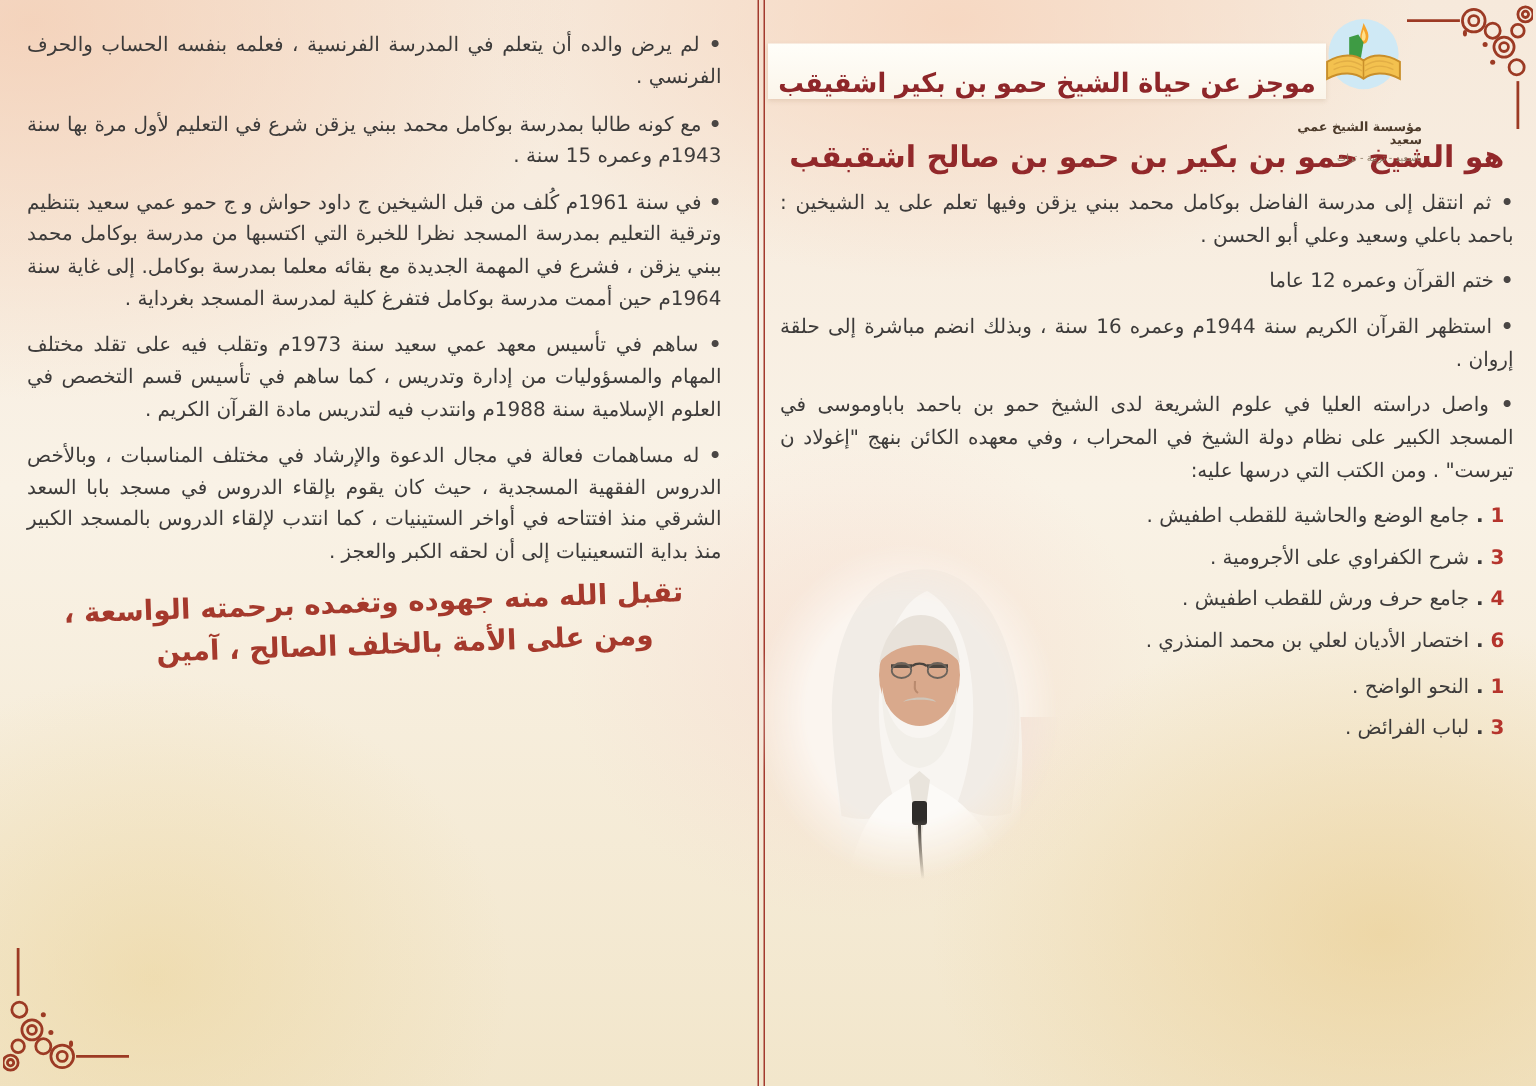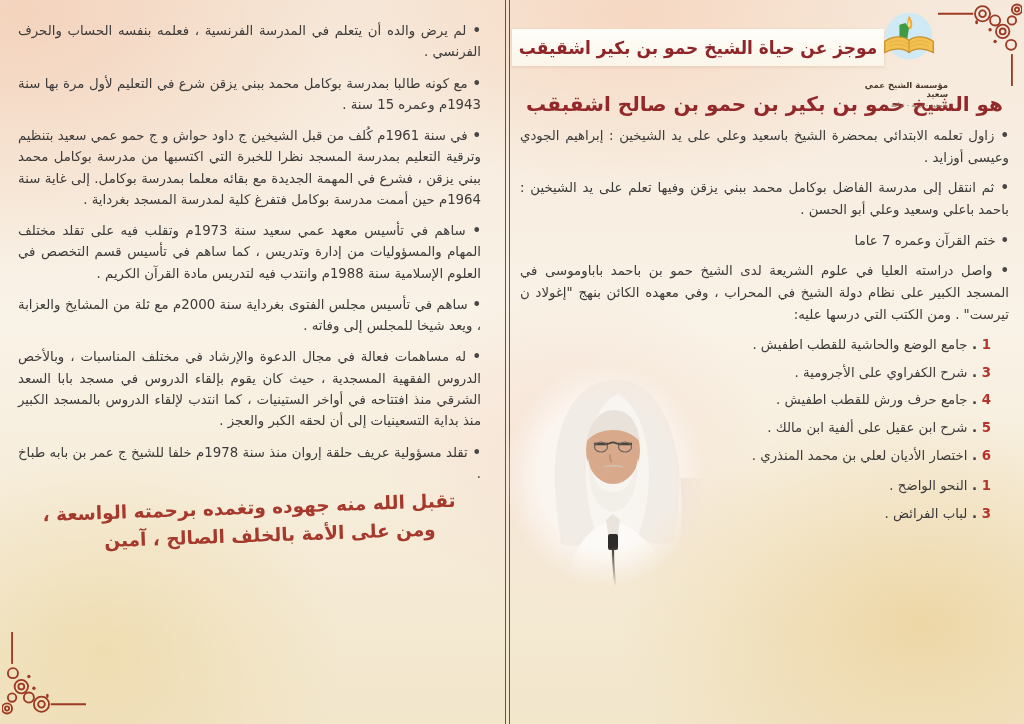--- a/index.html
+++ b/index.html
@@ -33,21 +33,21 @@
   
   .corner-ornament { position:absolute; z-index:4; }
   .corner-ornament.top-right { top:2px; right:2px; }
   .corner-ornament.bottom-left { bottom:0px; left:2px; transform:rotate(180deg); }
 
   
   .title-band {
     position:absolute; top:29px; left:0; width:372px; height:37px; z-index:2;
     background:linear-gradient(180deg,#fffef9,#fbf5ea);
     box-shadow:0 1px 3px rgba(150,110,80,0.18);
-    display:flex; align-items:center; justify-content:center;
+    display:flex; align-items:flex-end; justify-content:center;
   }
   .title-text {
     font-size:17px; font-weight:bold; color:#8e2629; letter-spacing:0.5px;
     font-family:"DejaVu Serif","DejaVu Sans",serif;
     transform:scaleY(1.05);
   }
   
   .logo { position:absolute; top:10px; left:340px; width:96px; z-index:3; }
   .logo-name  { font-size:8.5px; font-weight:bold; color:#4c3a2a; margin-top:1px; line-height:1.1; }
   .logo-tagline { font-size:6.5px; color:#8a7a64; margin-top:1px; }
@@ -56,21 +56,21 @@
   .rp-content { position:absolute; top:92px; left:8px; right:15px; z-index:2; }
   .heading {
     font-size:20px; font-weight:bold; color:#92282a;
     text-align:center; margin-bottom:9px;
   }
   .bullet {
     font-size:13.3px; line-height:1.63; text-align:justify;
     margin-bottom:9px; color:#3d3b3a;
   }
   .bullet::before { content:"•  "; color:#4a4644; font-weight:bold; }
-  .books { list-style:none; margin:2px 18px 9px 0; padding-left:175px; }
+  .books { list-style:none; margin:2px 6px 9px 0; padding-left:175px; }
   .books.books2 { padding-left:10px; }
   .book-item { font-size:13.3px; line-height:1.62; margin-bottom:6px; color:#3d3b3a; }
   .book-num { color:#b5342c; font-weight:bold; }
   .book-num::after { content:" . "; color:#3d3b3a; }
 
   
   .photo {
     position:absolute; left:-6px; top:358px; width:205px; height:252px; z-index:1;
     -webkit-mask-image:radial-gradient(ellipse 62% 56% at 48% 46%, #000 52%, transparent 80%);
             mask-image:radial-gradient(ellipse 62% 56% at 48% 46%, #000 52%, transparent 80%);
@@ -156,51 +156,48 @@
         <path d="M56 252 C60 206 74 178 94 168 L107 160 L120 168 C140 178 166 206 170 252 Z" fill="#fcfaf7"></path>
         <path d="M100 162 L107 210 L114 162 L107 156 Z" fill="#e9e4dc"></path>
         <rect x="102" y="176" width="10" height="16" rx="2" fill="#2e2c2a"></rect>
         <path d="M107 192 C107 210 109 228 112 252" stroke="#35322f" stroke-width="2" fill="none"></path>
       </svg>
     </div>
 
     <div class="rp-content">
       <h2 class="heading">هو الشيخ حمو بن بكير بن حمو بن صالح اشقبقب</h2>
 
-      <p class="bullet"><span>زاول تعلمه الابتدائي بمحضرة الشيخ باسعيد وعلي على يد الشيخين : إبراهيم الجودي وعيسى أوزايد .</span></p>
       <p class="bullet"><span>ثم انتقل إلى مدرسة الفاضل بوكامل محمد ببني يزقن وفيها تعلم على يد الشيخين : باحمد باعلي وسعيد وعلي أبو الحسن .</span></p>
-      <p class="bullet"><span>ختم القرآن وعمره 7 عاما</span></p>
+      <p class="bullet"><span>ختم القرآن وعمره 12 عاما</span></p>
+      <p class="bullet"><span>استظهر القرآن الكريم سنة 1944م وعمره 16 سنة ، وبذلك انضم مباشرة إلى حلقة إروان .</span></p>
       <p class="bullet"><span>واصل دراسته العليا في علوم الشريعة لدى الشيخ حمو بن باحمد باباوموسى في المسجد الكبير على نظام دولة الشيخ في المحراب ، وفي معهده الكائن بنهج "إغولاد ن تيرست" . ومن الكتب التي درسها عليه:</span></p>
 
       <ol class="books">
         <li class="book-item"><span class="book-num">1</span><span>جامع الوضع والحاشية للقطب اطفيش .</span></li>
         <li class="book-item"><span class="book-num">3</span><span>شرح الكفراوي على الأجرومية .</span></li>
         <li class="book-item"><span class="book-num">4</span><span>جامع حرف ورش للقطب اطفيش .</span></li>
-        <li class="book-item"><span class="book-num">5</span><span>شرح ابن عقيل على ألفية ابن مالك .</span></li>
         <li class="book-item"><span class="book-num">6</span><span>اختصار الأديان لعلي بن محمد المنذري .</span></li>
       </ol>
 
 
       <ol class="books books2">
         <li class="book-item"><span class="book-num">1</span><span>النحو الواضح .</span></li>
         <li class="book-item"><span class="book-num">3</span><span>لباب الفرائض .</span></li>
       </ol>
     </div>
   </div>
 
   <div class="page page-left">
 
     <div class="lp-content">
       <p class="bullet"><span>لم يرض والده أن يتعلم في المدرسة الفرنسية ، فعلمه بنفسه الحساب والحرف الفرنسي .</span></p>
       <p class="bullet"><span>مع كونه طالبا بمدرسة بوكامل محمد ببني يزقن شرع في التعليم لأول مرة بها سنة 1943م وعمره 15 سنة .</span></p>
       <p class="bullet"><span>في سنة 1961م كُلف من قبل الشيخين ج داود حواش و ج حمو عمي سعيد بتنظيم وترقية التعليم بمدرسة المسجد نظرا للخبرة التي اكتسبها من مدرسة بوكامل محمد ببني يزقن ، فشرع في المهمة الجديدة مع بقائه معلما بمدرسة بوكامل. إلى غاية سنة 1964م حين أممت مدرسة بوكامل فتفرغ كلية لمدرسة المسجد بغرداية .</span></p>
       <p class="bullet"><span>ساهم في تأسيس معهد عمي سعيد سنة 1973م وتقلب فيه على تقلد مختلف المهام والمسؤوليات من إدارة وتدريس ، كما ساهم في تأسيس قسم التخصص في العلوم الإسلامية سنة 1988م وانتدب فيه لتدريس مادة القرآن الكريم .</span></p>
-      <p class="bullet"><span>ساهم في تأسيس مجلس الفتوى بغرداية سنة 2000م مع ثلة من المشايخ والعزابة ، ويعد شيخا للمجلس إلى وفاته .</span></p>
       <p class="bullet"><span>له مساهمات فعالة في مجال الدعوة والإرشاد في مختلف المناسبات ، وبالأخص الدروس الفقهية المسجدية ، حيث كان يقوم بإلقاء الدروس في مسجد بابا السعد الشرقي منذ افتتاحه في أواخر الستينيات ، كما انتدب لإلقاء الدروس بالمسجد الكبير منذ بداية التسعينيات إلى أن لحقه الكبر والعجز .</span></p>
-      <p class="bullet"><span>تقلد مسؤولية عريف حلقة إروان منذ سنة 1978م خلفا للشيخ ج عمر بن بابه طباخ .</span></p>
 
       <div class="dua">
         <div class="dua-line1">تقبل الله منه جهوده وتغمده برحمته الواسعة ،</div>
         <div class="dua-line2">ومن على الأمة بالخلف الصالح ، آمين</div>
       </div>
     </div>
 
     <div class="corner-ornament bottom-left">
       <svg width="84" height="84" viewBox="0 0 100 100">
         <g fill="none" stroke="#9c3a24" stroke-width="2.2">

